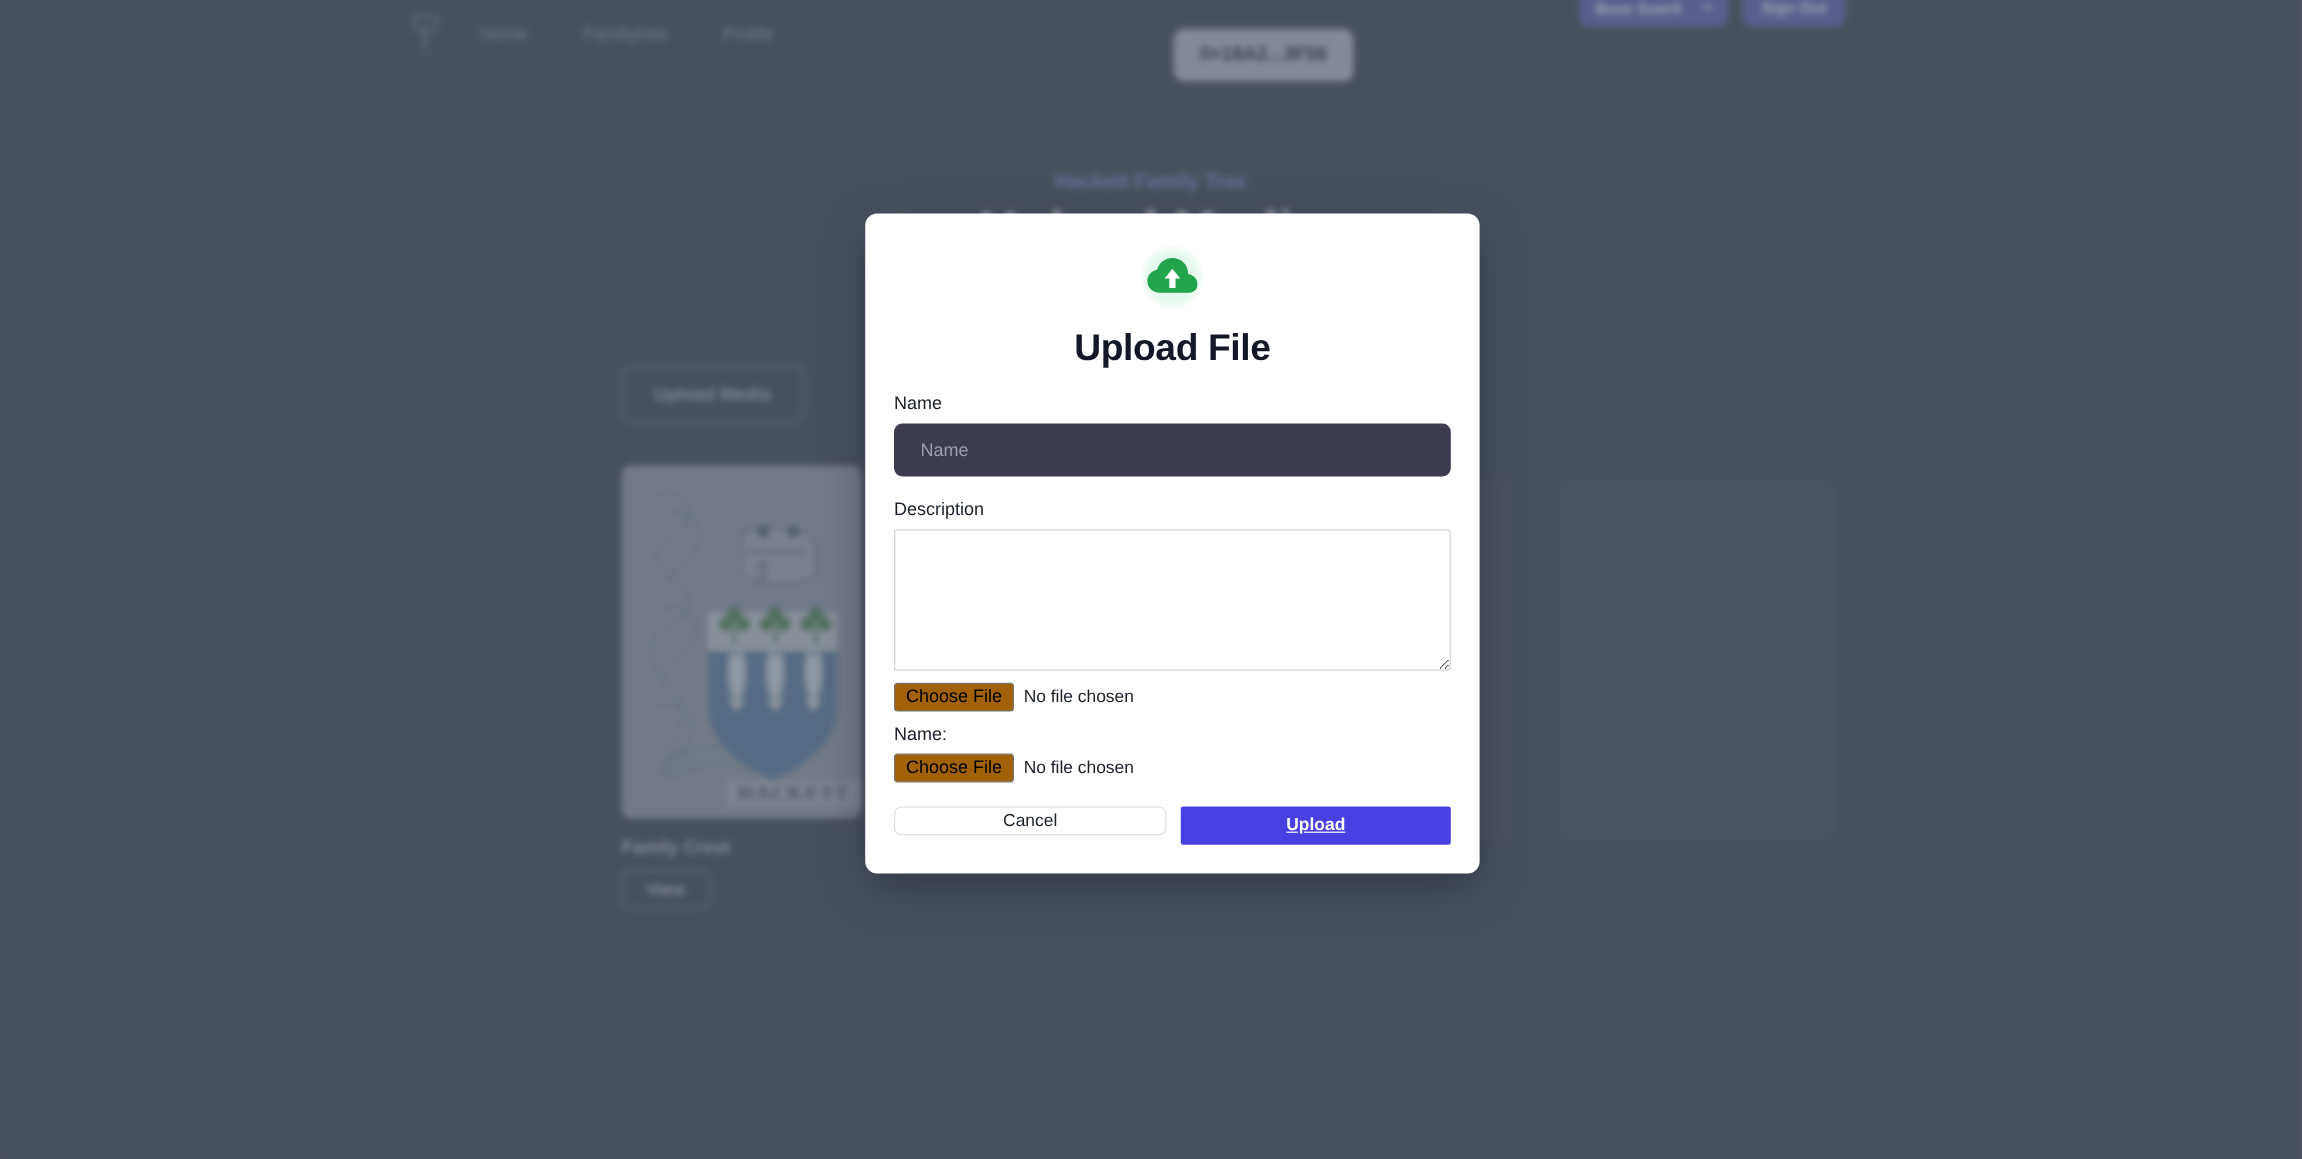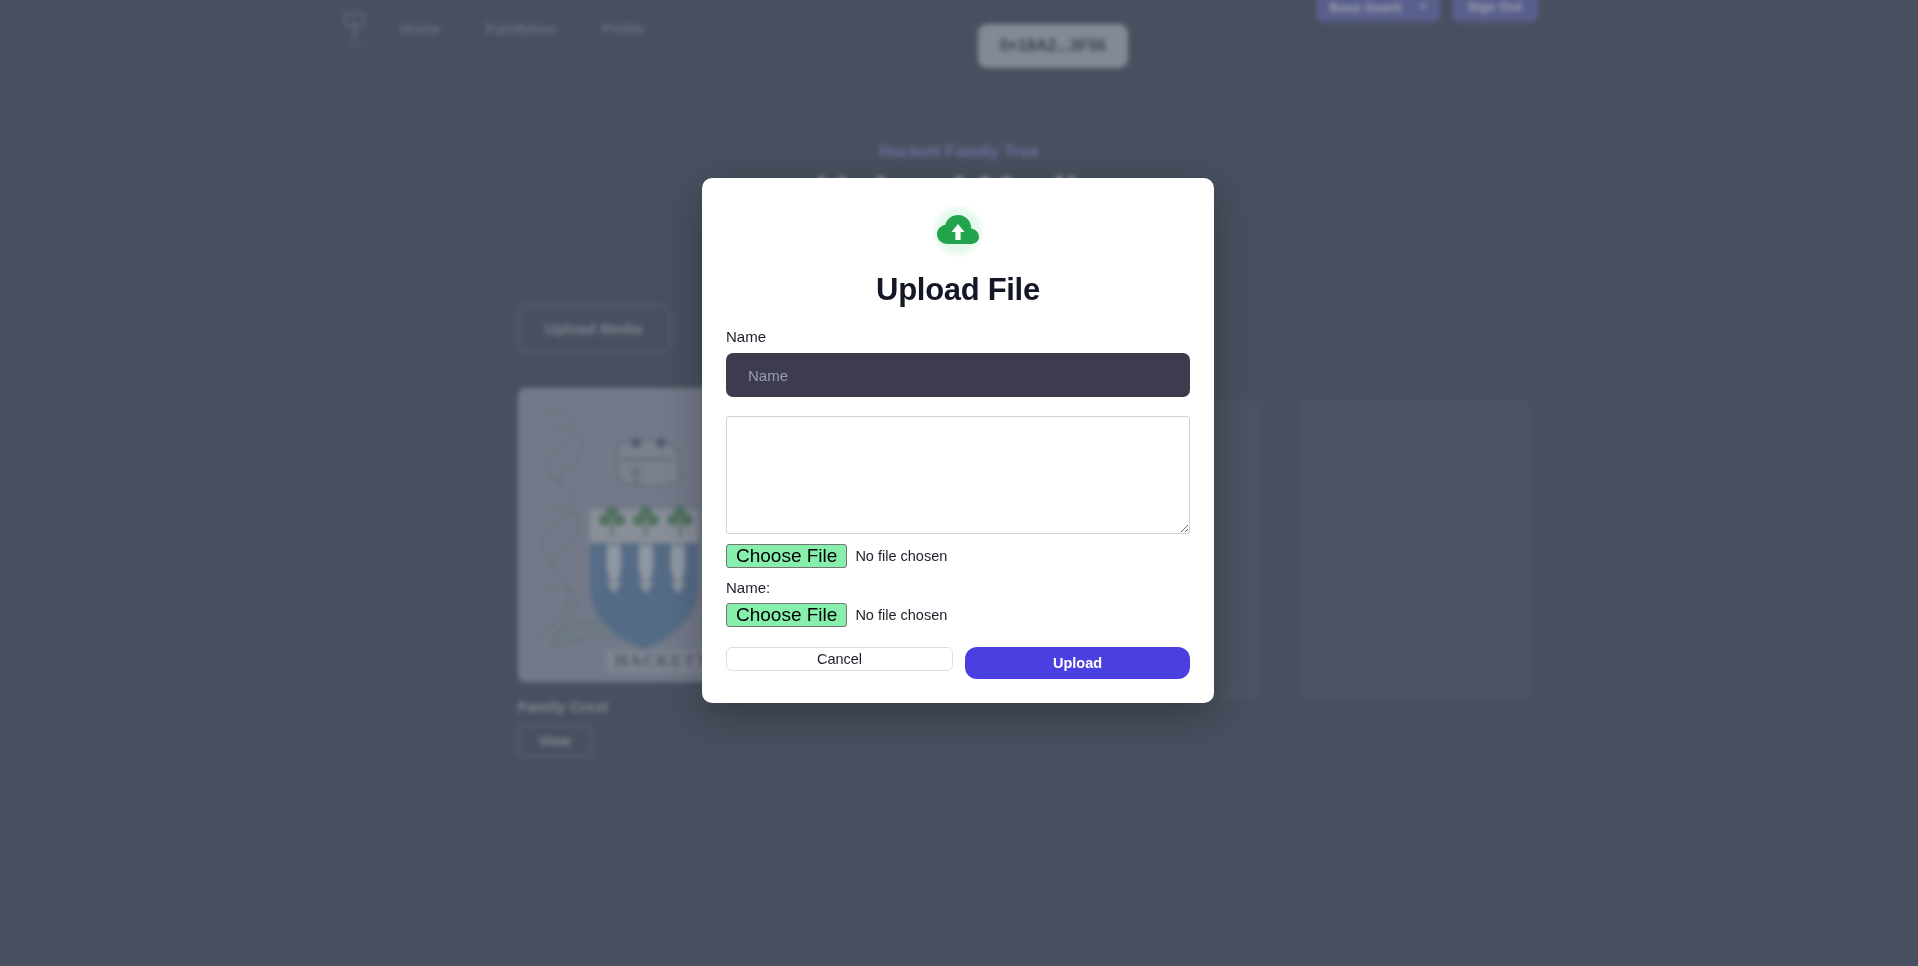--- a/index.html
+++ b/index.html
@@ -179,21 +179,21 @@
   
   #overlay {
     position: absolute;
     inset: 0;
     background: rgba(60,66,80,0.42);
   }
 
   
   #modal {
     position: absolute;
-    left: 702px;
+    left: 721px;
     top: 178px;
     width: 512px;
     background: #ffffff;
     border-radius: 10px;
     padding: 26px 24px 24px 24px;
     box-shadow: 0 12px 40px rgba(0,0,0,0.28);
   }
 
   #cloud-icon-wrap {
     display: flex;
@@ -261,24 +261,24 @@
 
   .file-row {
     display: flex;
     align-items: center;
     margin-bottom: 11px;
     font-size: 14.5px;
     color: #1b1f2a;
   }
   .file-btn {
     border: 1px solid #767676;
-    background: #86efac;
+    background: #a16207;
     border-radius: 3px;
     padding: 2px 9px;
-    font-size: 19px;
+    font-size: 15px;
     color: #000;
     font-family: "Liberation Sans", sans-serif;
     margin-right: 8px;
     line-height: 18px;
   }
   .file-status { color: #1b1f2a; text-align: right; }
 
   #modal-actions {
     display: flex;
     gap: 12px;
@@ -292,25 +292,26 @@
     border-radius: 6px;
     font-size: 14.5px;
     color: #1b1f2a;
     font-family: "Liberation Sans", sans-serif;
   }
   #upload-button {
     flex: 1;
     height: 32px;
     background: #4a3fe0;
     border: none;
-    border-radius: 12px;
+    border-radius: 2px;
     font-size: 14.5px;
     font-weight: bold;
     color: #ffffff;
     font-family: "Liberation Sans", sans-serif;
+    text-decoration: underline;
   }
 </style>
 </head>
 <body>
 
 <div id="app-background">
 
   <div id="navbar">
     <div id="nav-logo">
       <div class="crown"></div>
@@ -429,20 +430,21 @@
         <path d="M21 9 L27.5 17 L23.6 17 L23.6 25 L18.4 25 L18.4 17 L14.5 17 Z" fill="#ffffff"></path>
       </svg>
     </div>
   </div>
 
   <div id="modal-title">Upload File</div>
 
   <label class="field-label">Name</label>
   <input id="name-input" type="text" placeholder="Name" style="">
 
+  <label class="field-label">Description</label>
   <textarea id="description-input" placeholder="" style=""></textarea>
 
   <div class="file-row">
     <button class="file-btn">Choose File</button>
     <span class="file-status">No file chosen</span>
   </div>
 
   <label class="file-label">Name:</label>
   <div class="file-row">
     <button class="file-btn">Choose File</button>

